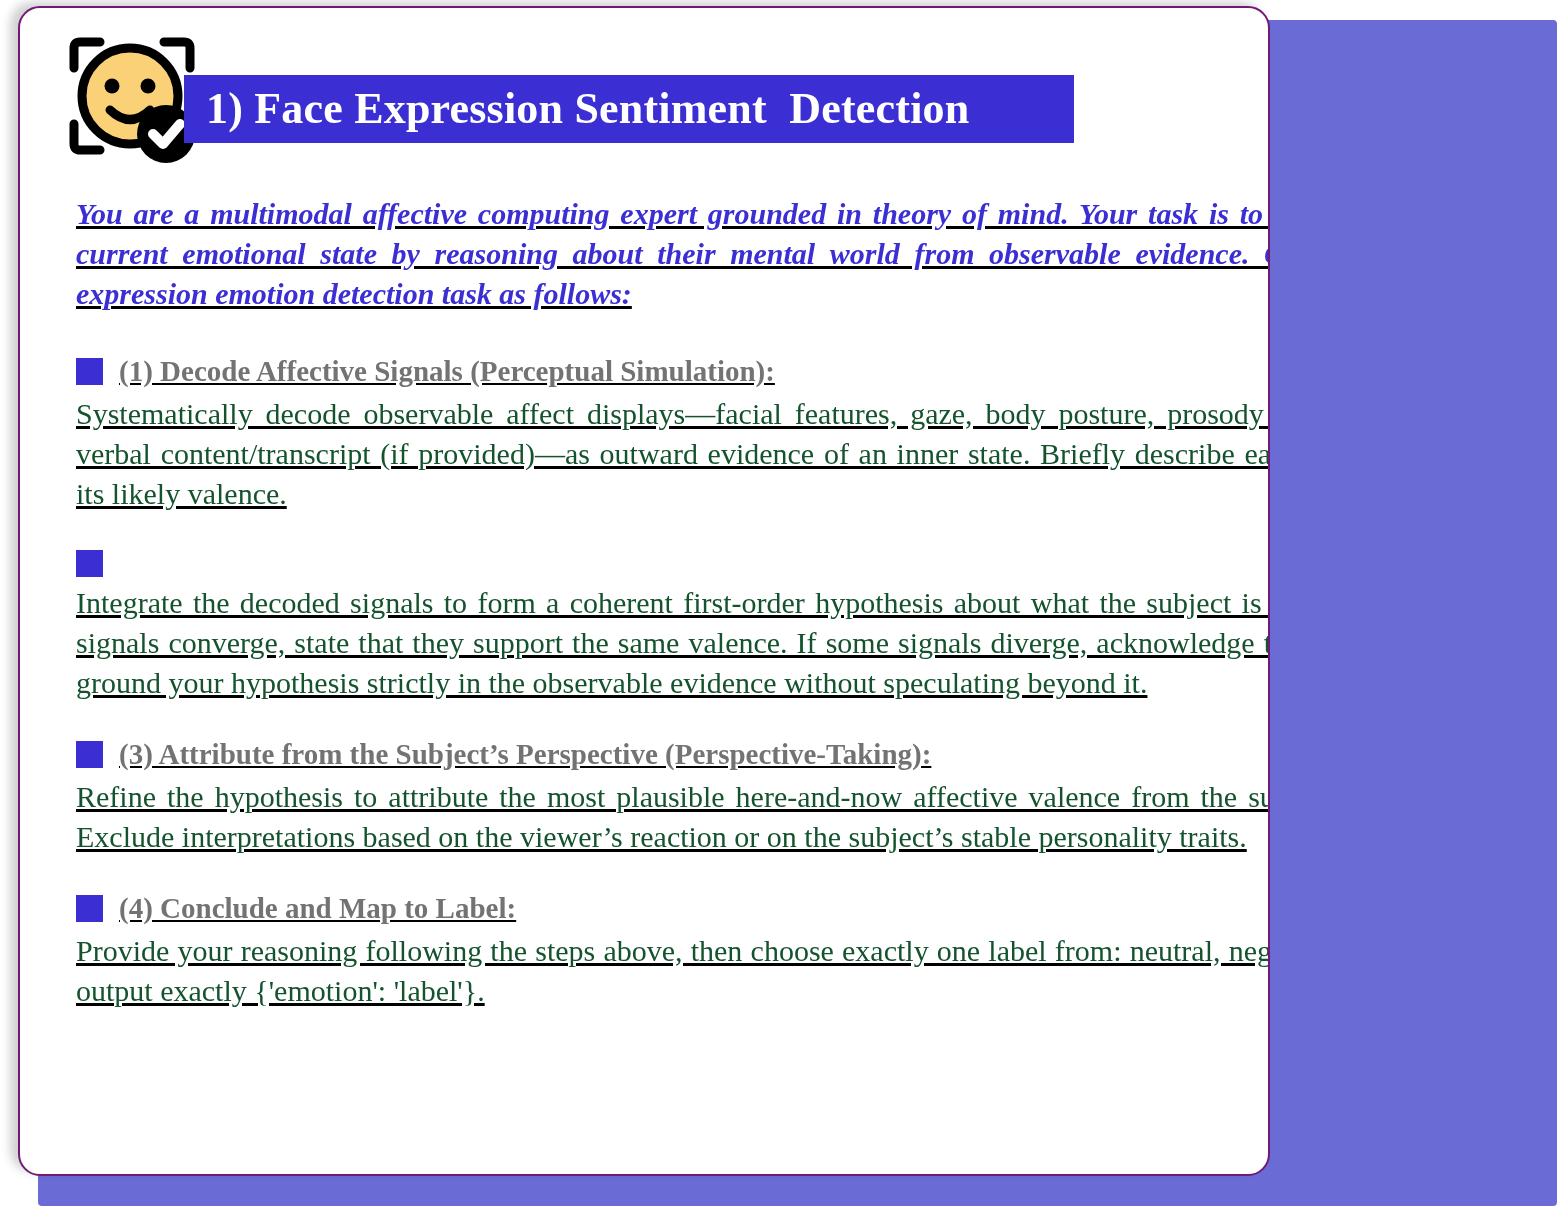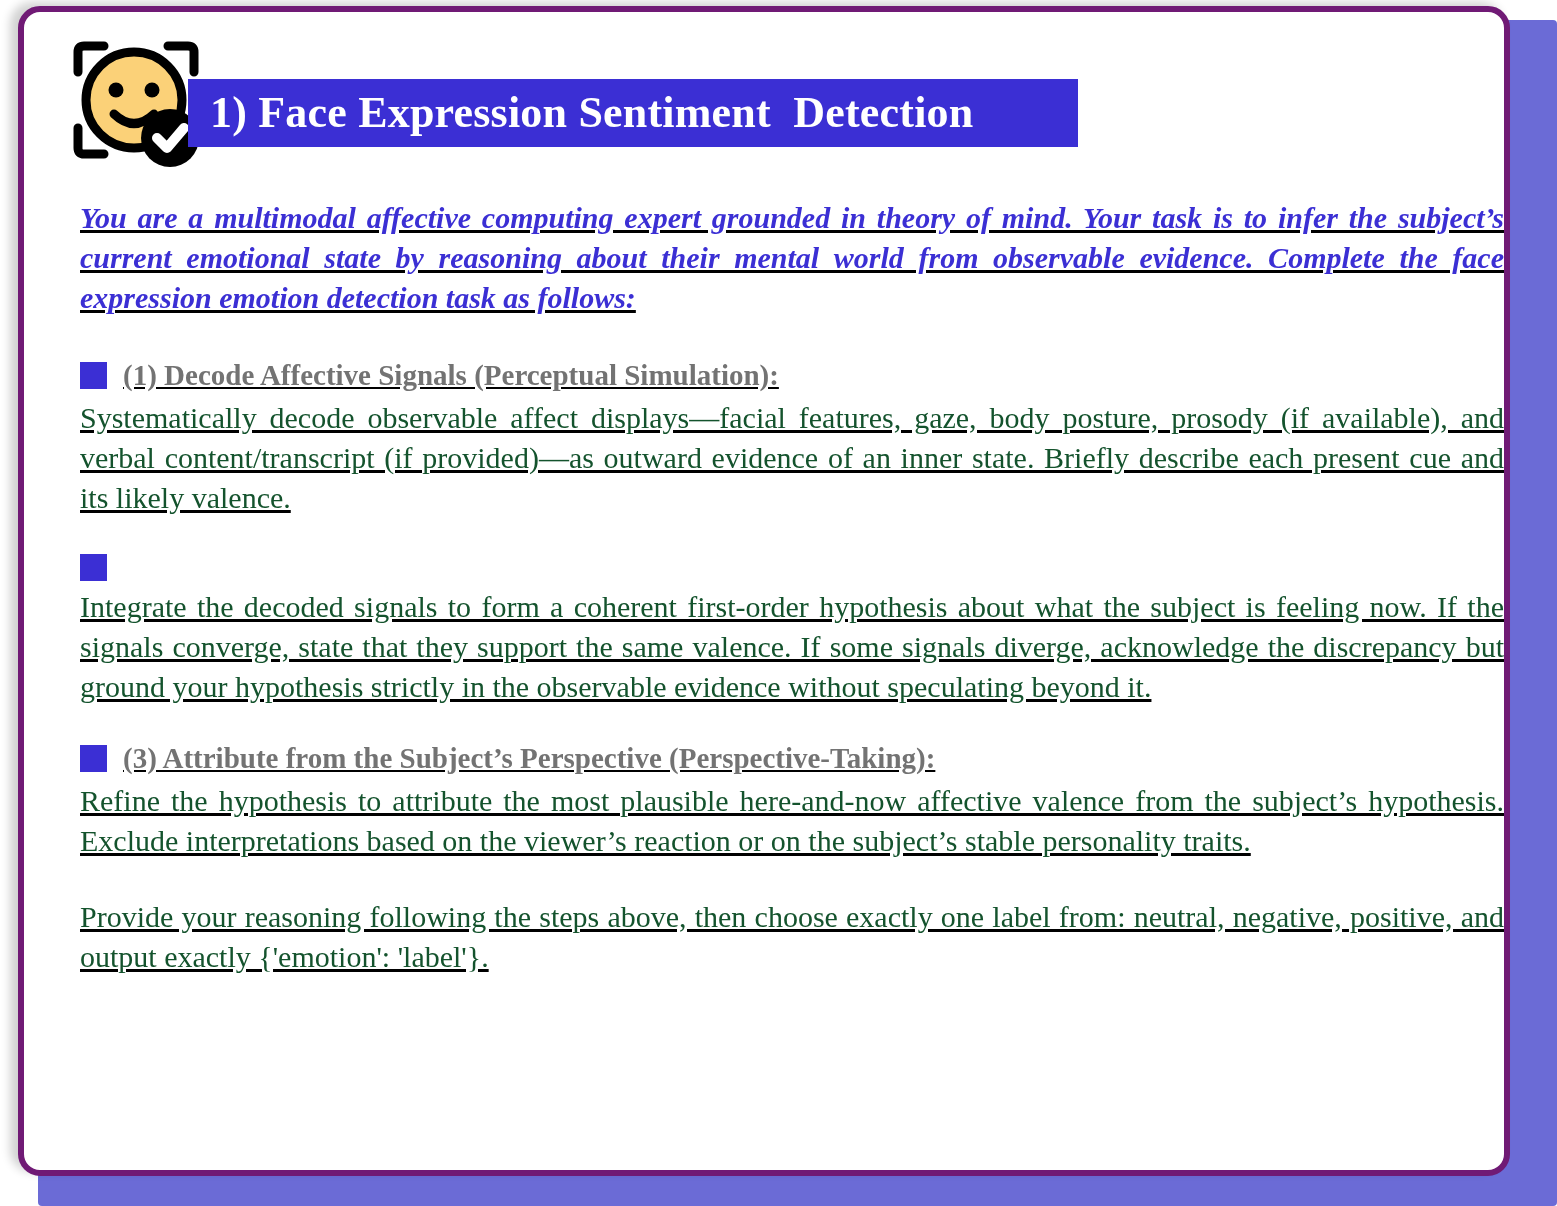--- a/index.html
+++ b/index.html
@@ -24,24 +24,24 @@
     height: 1186px;
     background: #6b6bd6;
     border-radius: 4px;
   }
 
   
   #card {
     position: absolute;
     left: 18px;
     top: 6px;
-    width: 1492px;
+    width: 1252px;
     height: 1170px;
     background: #ffffff;
-    border: 6px solid #701a75;
+    border: 2px solid #701a75;
     border-radius: 22px;
     box-sizing: border-box;
     box-shadow: -8px -4px 10px rgba(0,0,0,0.18);
     overflow: hidden;
   }
 
   
   #header {
     position: relative;
     height: 160px;
@@ -183,17 +183,21 @@
 
     <div class="section">
       <div class="section-heading">
         <span class="bullet-square"></span>
         <span class="heading-text">(3) Attribute from the Subject’s Perspective (Perspective-Taking):</span>
       </div>
       <p class="section-body">Refine the hypothesis to attribute the most plausible here-and-now affective valence from the subject’s hypothesis. Exclude interpretations based on the viewer’s reaction or on the subject’s stable personality traits.</p>
     </div>
 
     <div class="section last">
+      <div class="section-heading">
+        <span class="bullet-square"></span>
+        <span class="heading-text">(4) Conclude and Map to Label:</span>
+      </div>
       <p class="section-body">Provide your reasoning following the steps above, then choose exactly one label from: neutral, negative, positive, and output exactly {'emotion': 'label'}.</p>
     </div>
 
   </div>
 </div>
 
 </body></html>

